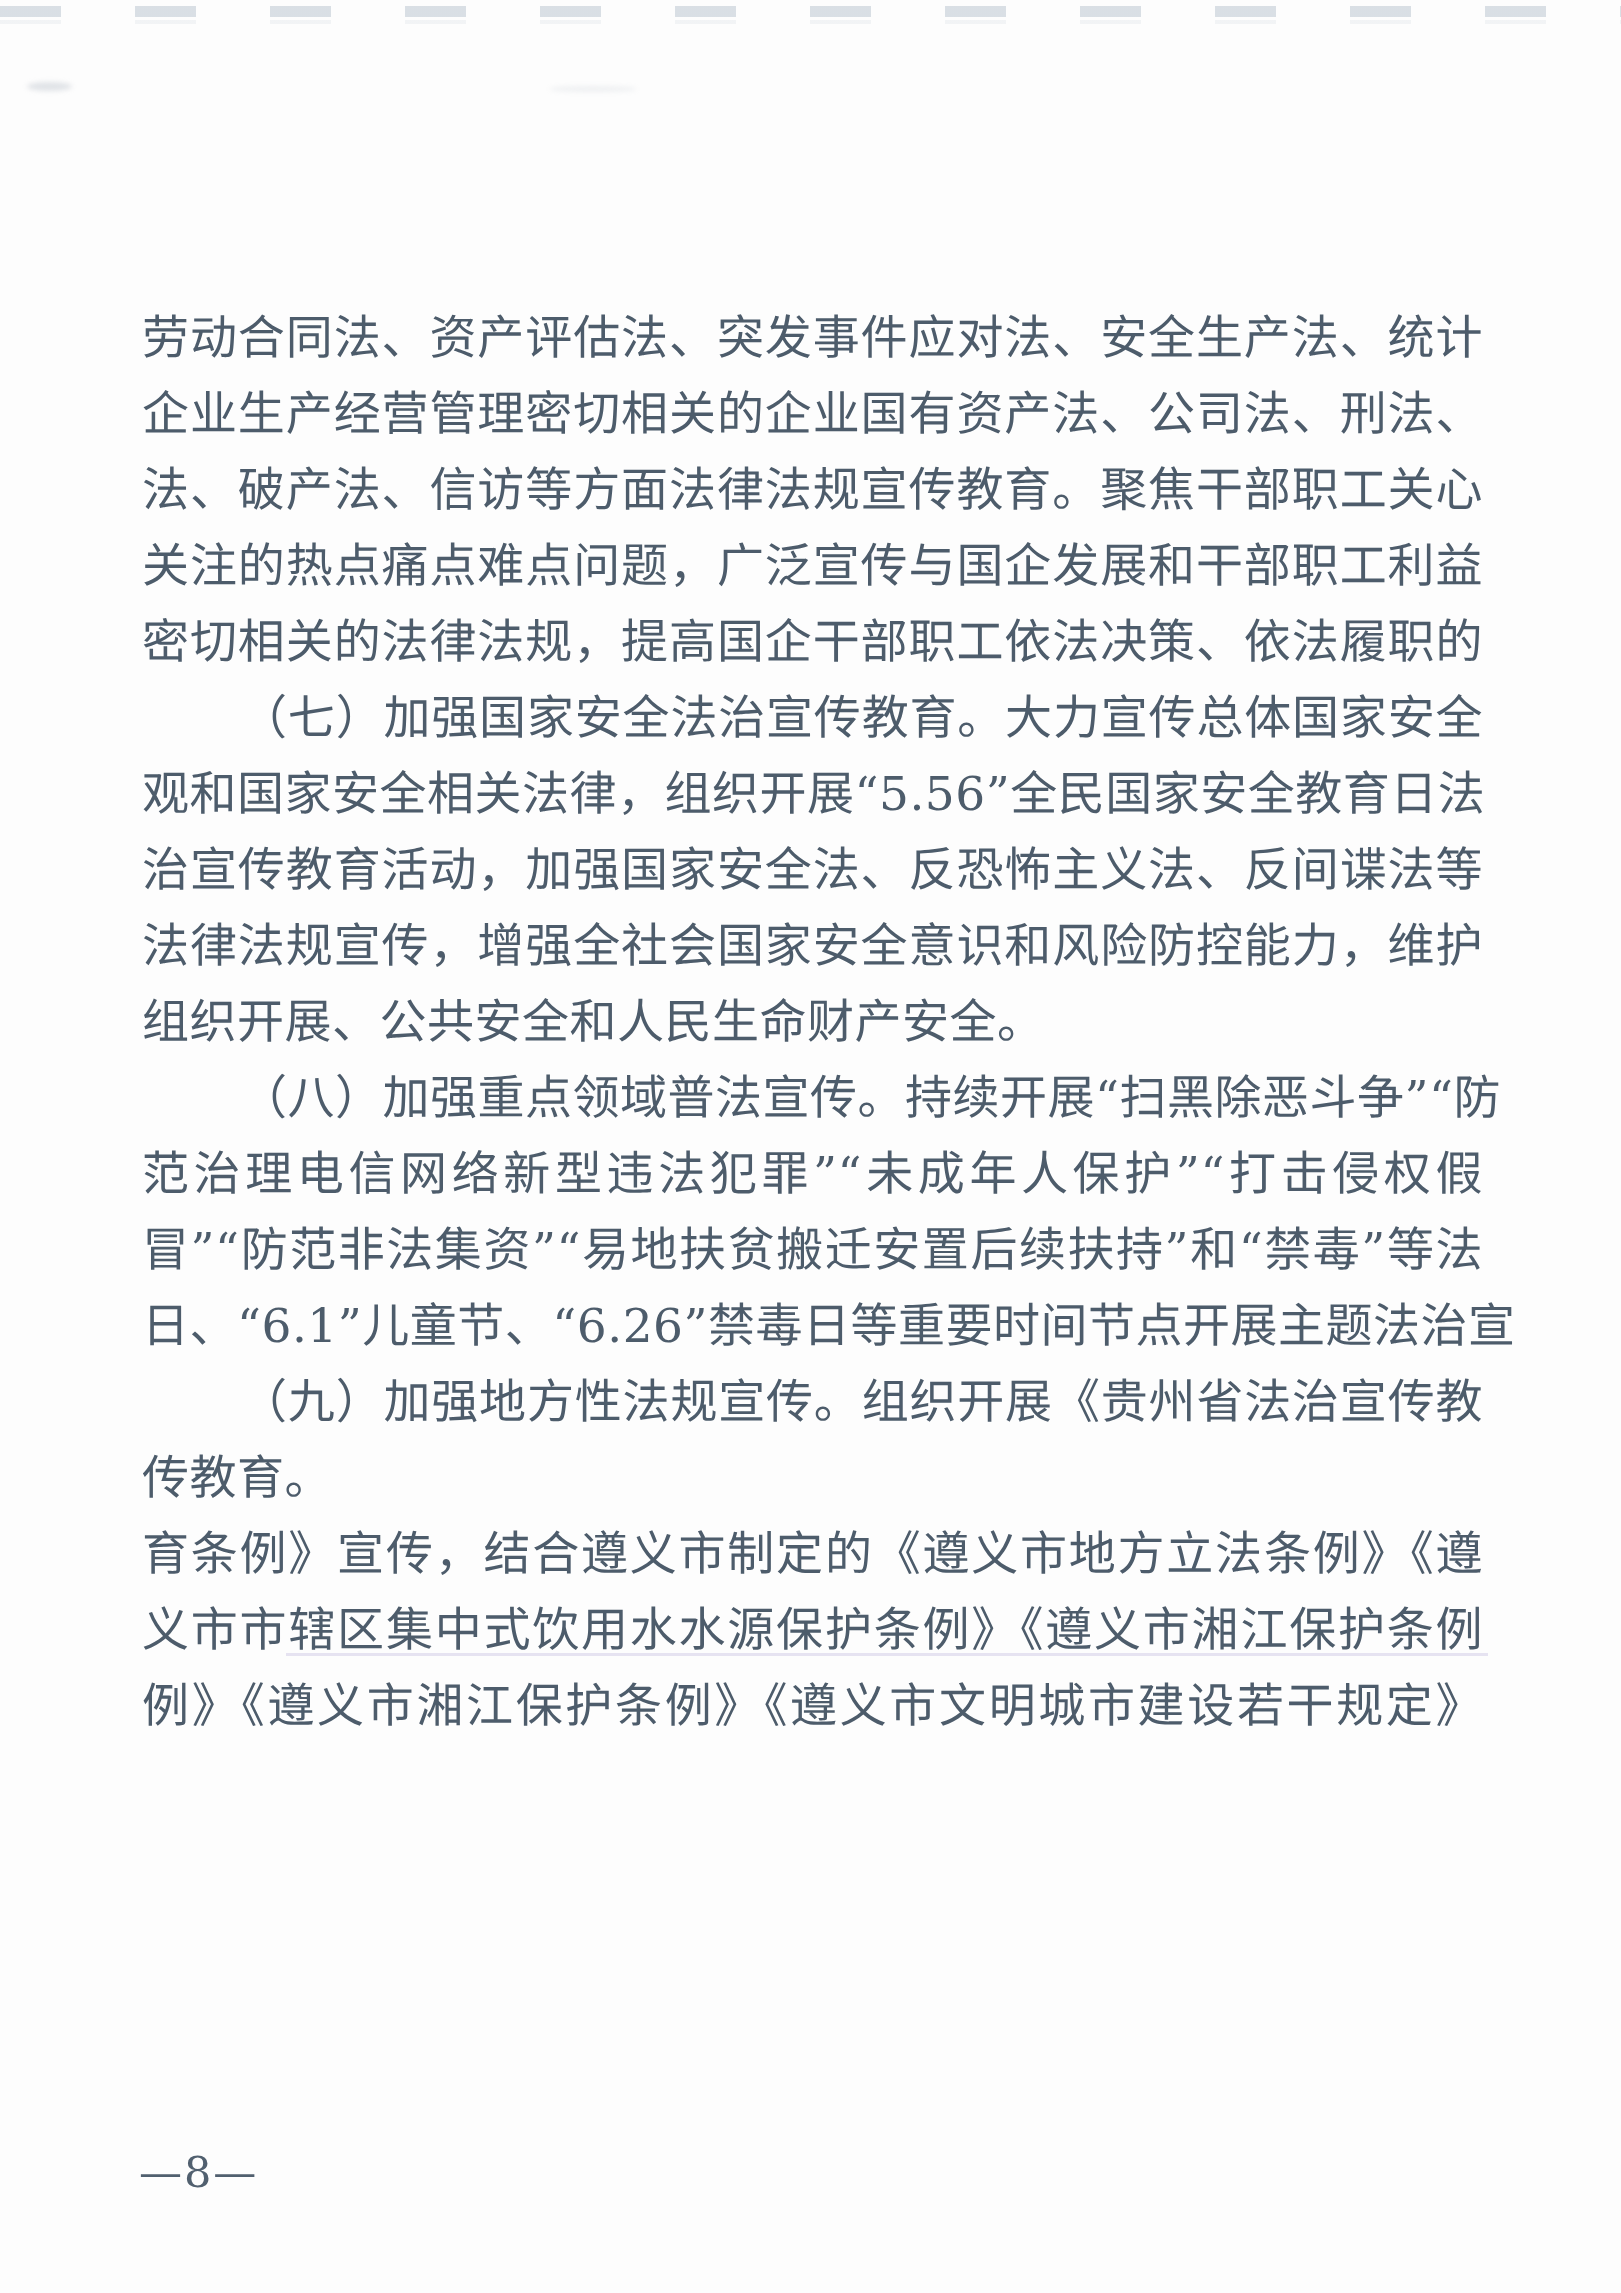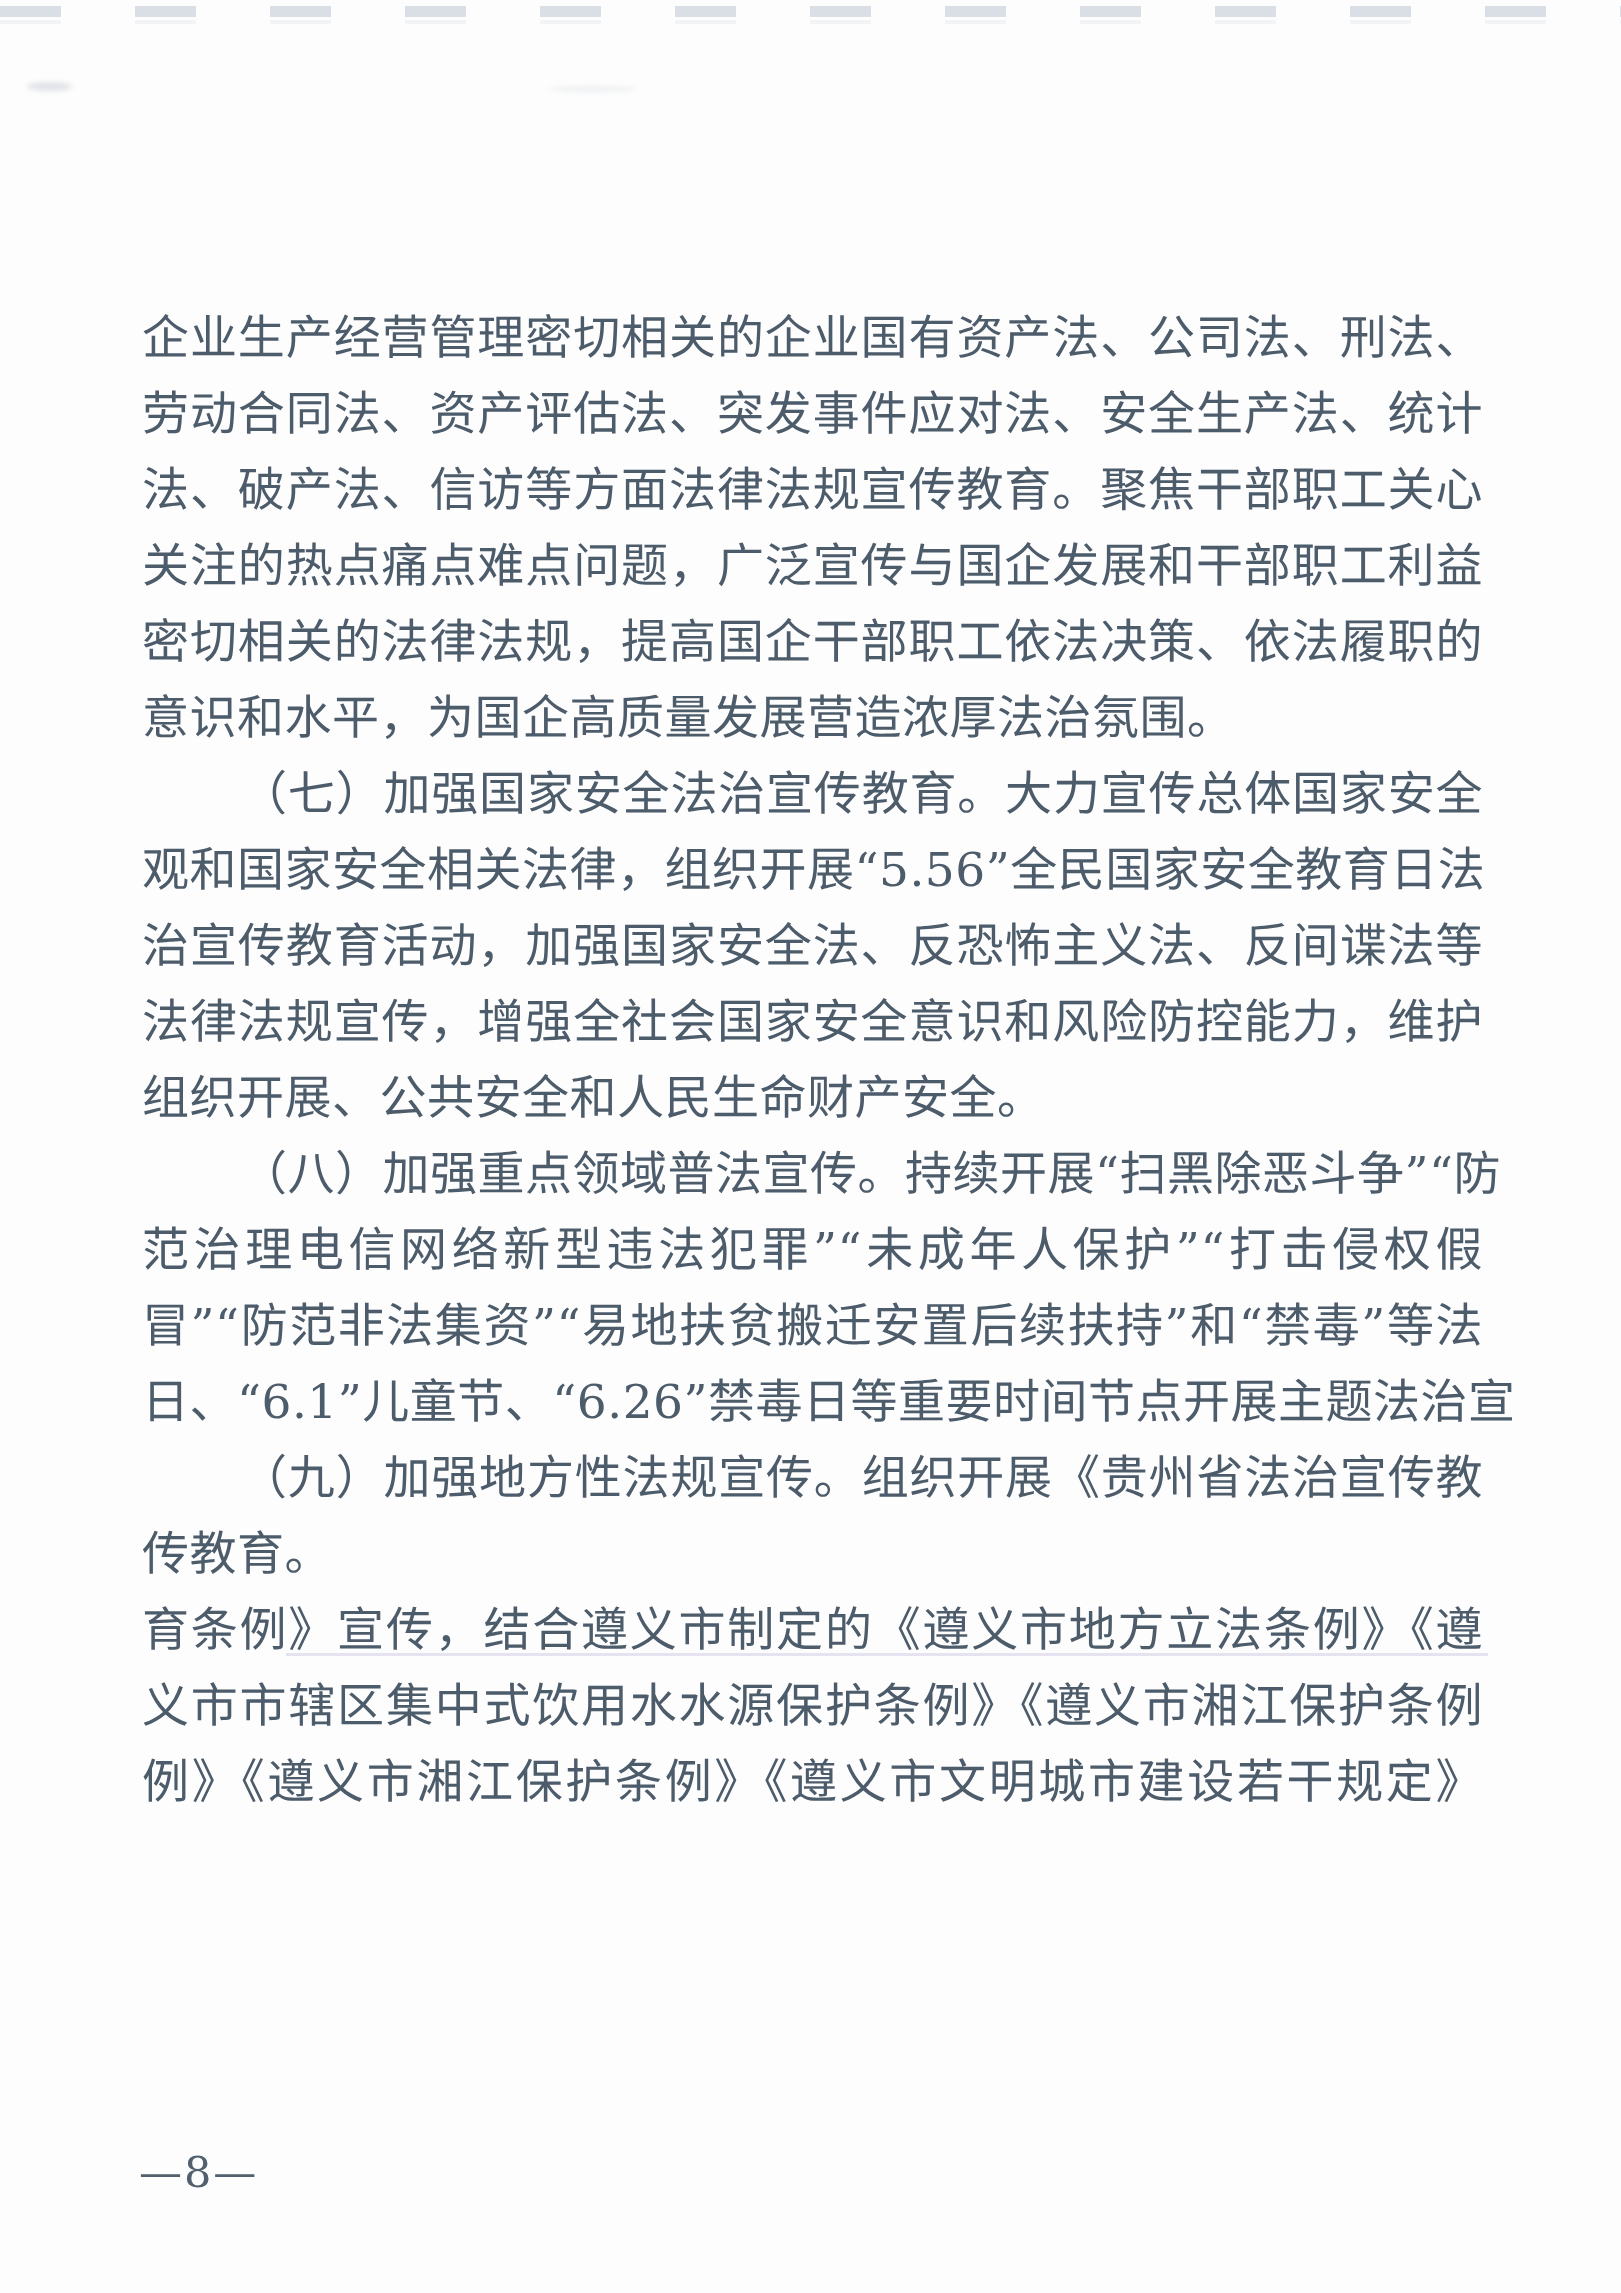--- a/index.html
+++ b/index.html
@@ -63,26 +63,25 @@
 <div class="page">
 
   <div class="scan-strip"></div>
   <div class="scan-strip second"></div>
   <div class="smudge a"></div>
   <div class="smudge b"></div>
   <div class="artifact-line"></div>
 
   <main class="text-block">
 
+    <p class="line">劳动合同法、资产评估法、突发事件应对法、安全生产法、统计</p>
     <p class="line">企业生产经营管理密切相关的企业国有资产法、公司法、刑法、</p>
-    <p class="line">劳动合同法、资产评估法、突发事件应对法、安全生产法、统计</p>
     <p class="line">法、破产法、信访等方面法律法规宣传教育。聚焦干部职工关心</p>
     <p class="line">关注的热点痛点难点问题，广泛宣传与国企发展和干部职工利益</p>
     <p class="line">密切相关的法律法规，提高国企干部职工依法决策、依法履职的</p>
-    <p class="line para-end">意识和水平，为国企高质量发展营造浓厚法治氛围。</p>
 
     <p class="line indent">（七）加强国家安全法治宣传教育。大力宣传总体国家安全</p>
     <p class="line">观和国家安全相关法律，组织开展“5.56”全民国家安全教育日法</p>
     <p class="line">治宣传教育活动，加强国家安全法、反恐怖主义法、反间谍法等</p>
     <p class="line">法律法规宣传，增强全社会国家安全意识和风险防控能力，维护</p>
     <p class="line para-end">组织开展、公共安全和人民生命财产安全。</p>
 
     <p class="line indent">（八）加强重点领域普法宣传。持续开展“扫黑除恶斗争”“防</p>
     <p class="line">范治理电信网络新型违法犯罪”“未成年人保护”“打击侵权假</p>
     <p class="line">冒”“防范非法集资”“易地扶贫搬迁安置后续扶持”和“禁毒”等法</p>

